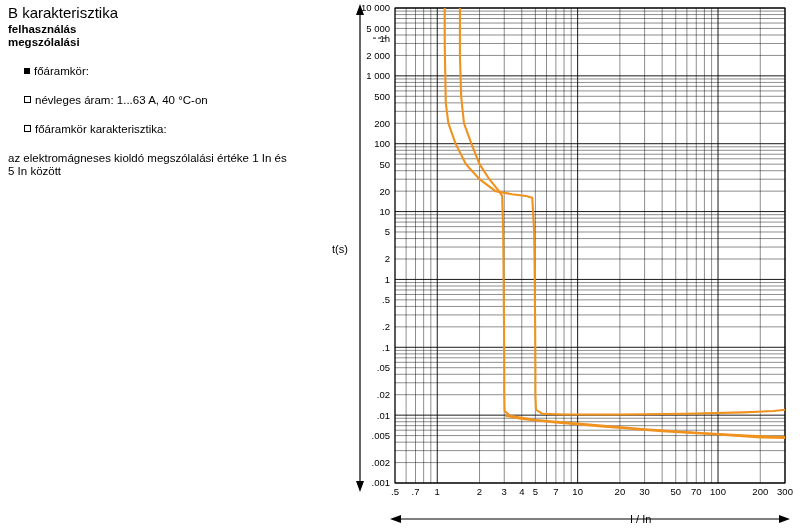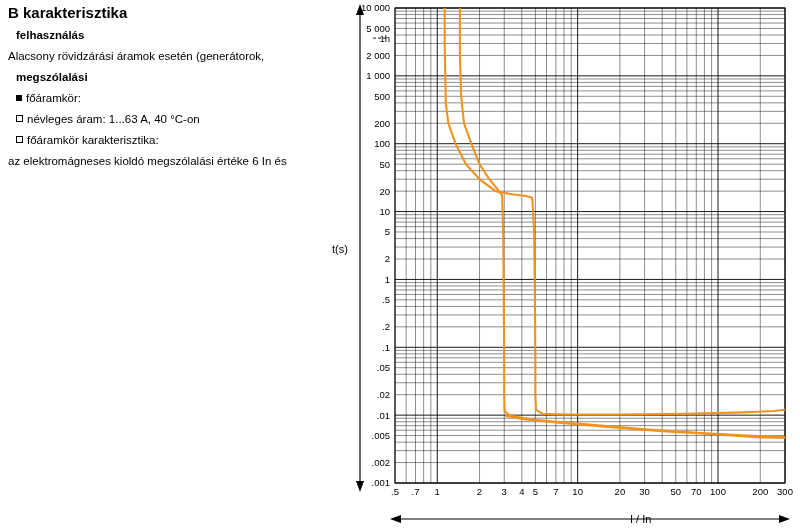--- a/index.html
+++ b/index.html
@@ -17,42 +17,42 @@
 
   
   #text-panel {
     position: absolute;
     left: 8px;
     top: 4px;
     width: 320px;
   }
   #doc-title {
     font-size: 15px;
-    font-weight: bold;
+    font-weight: normal;
     color: #000;
     margin: 0 0 2px 0;
     letter-spacing: 0px;
   }
   .sub-heading {
     font-size: 11.5px;
     font-weight: bold;
     color: #000;
-    margin: 8px;
+    margin: 0;
     line-height: 13px;
   }
   .body-line {
     font-size: 11.5px;
     color: #000;
     margin: 0;
     line-height: 13px;
   }
   .bullet-line {
     font-size: 11.5px;
     color: #000;
-    margin: 8px;
+    margin: 16px;
     line-height: 13px;
     white-space: nowrap;
   }
   .bullet-sq {
     display: inline-block;
     width: 6px;
     height: 6px;
     background: #000;
     margin-right: 4px;
     vertical-align: 1px;
@@ -114,32 +114,32 @@
     stroke: #000;
     stroke-width: 1.2;
   }
 </style>
 </head>
 <body>
 
 <div id="text-panel">
   <h1 id="doc-title">B karakterisztika</h1>
   <p class="sub-heading">felhasználás</p>
-  <p class="body-line">Alacsony rövidzárási áramok esetén (generátorok,</p>
   <p class="sub-heading">megszólalási</p>
   <p class="bullet-line">
     <span class="bullet-sq"></span><span>főáramkör:</span>
   </p>
   <p class="bullet-line">
     <span class="bullet-sq-open"></span><span>névleges áram: 1...63 A, 40 °C-on</span>
   </p>
   <p class="bullet-line">
     <span class="bullet-sq-open"></span><span>főáramkör karakterisztika:</span>
   </p>
-  <p class="body-line">az elektromágneses kioldó megszólalási értéke 6 In és</p>
+  <p class="body-line">az elektromágneses kioldó megszólalási értéke 1 In és</p>
+  <p class="body-line">5 In között</p>
 </div>
 
 <div id="chart-wrap">
   <svg id="chart-svg" width="470" height="531" viewBox="0 0 470 531">
 
     <g id="g-grid">
         <line x1="65" y1="8" x2="65" y2="483" class="grid-minor"></line>
         <line x1="76.11555245752344" y1="8" x2="76.11555245752344" y2="483" class="grid-minor"></line>
         <line x1="85.51361815043113" y1="8" x2="85.51361815043113" y2="483" class="grid-minor"></line>
         <line x1="93.65459295091205" y1="8" x2="93.65459295091205" y2="483" class="grid-minor"></line>

